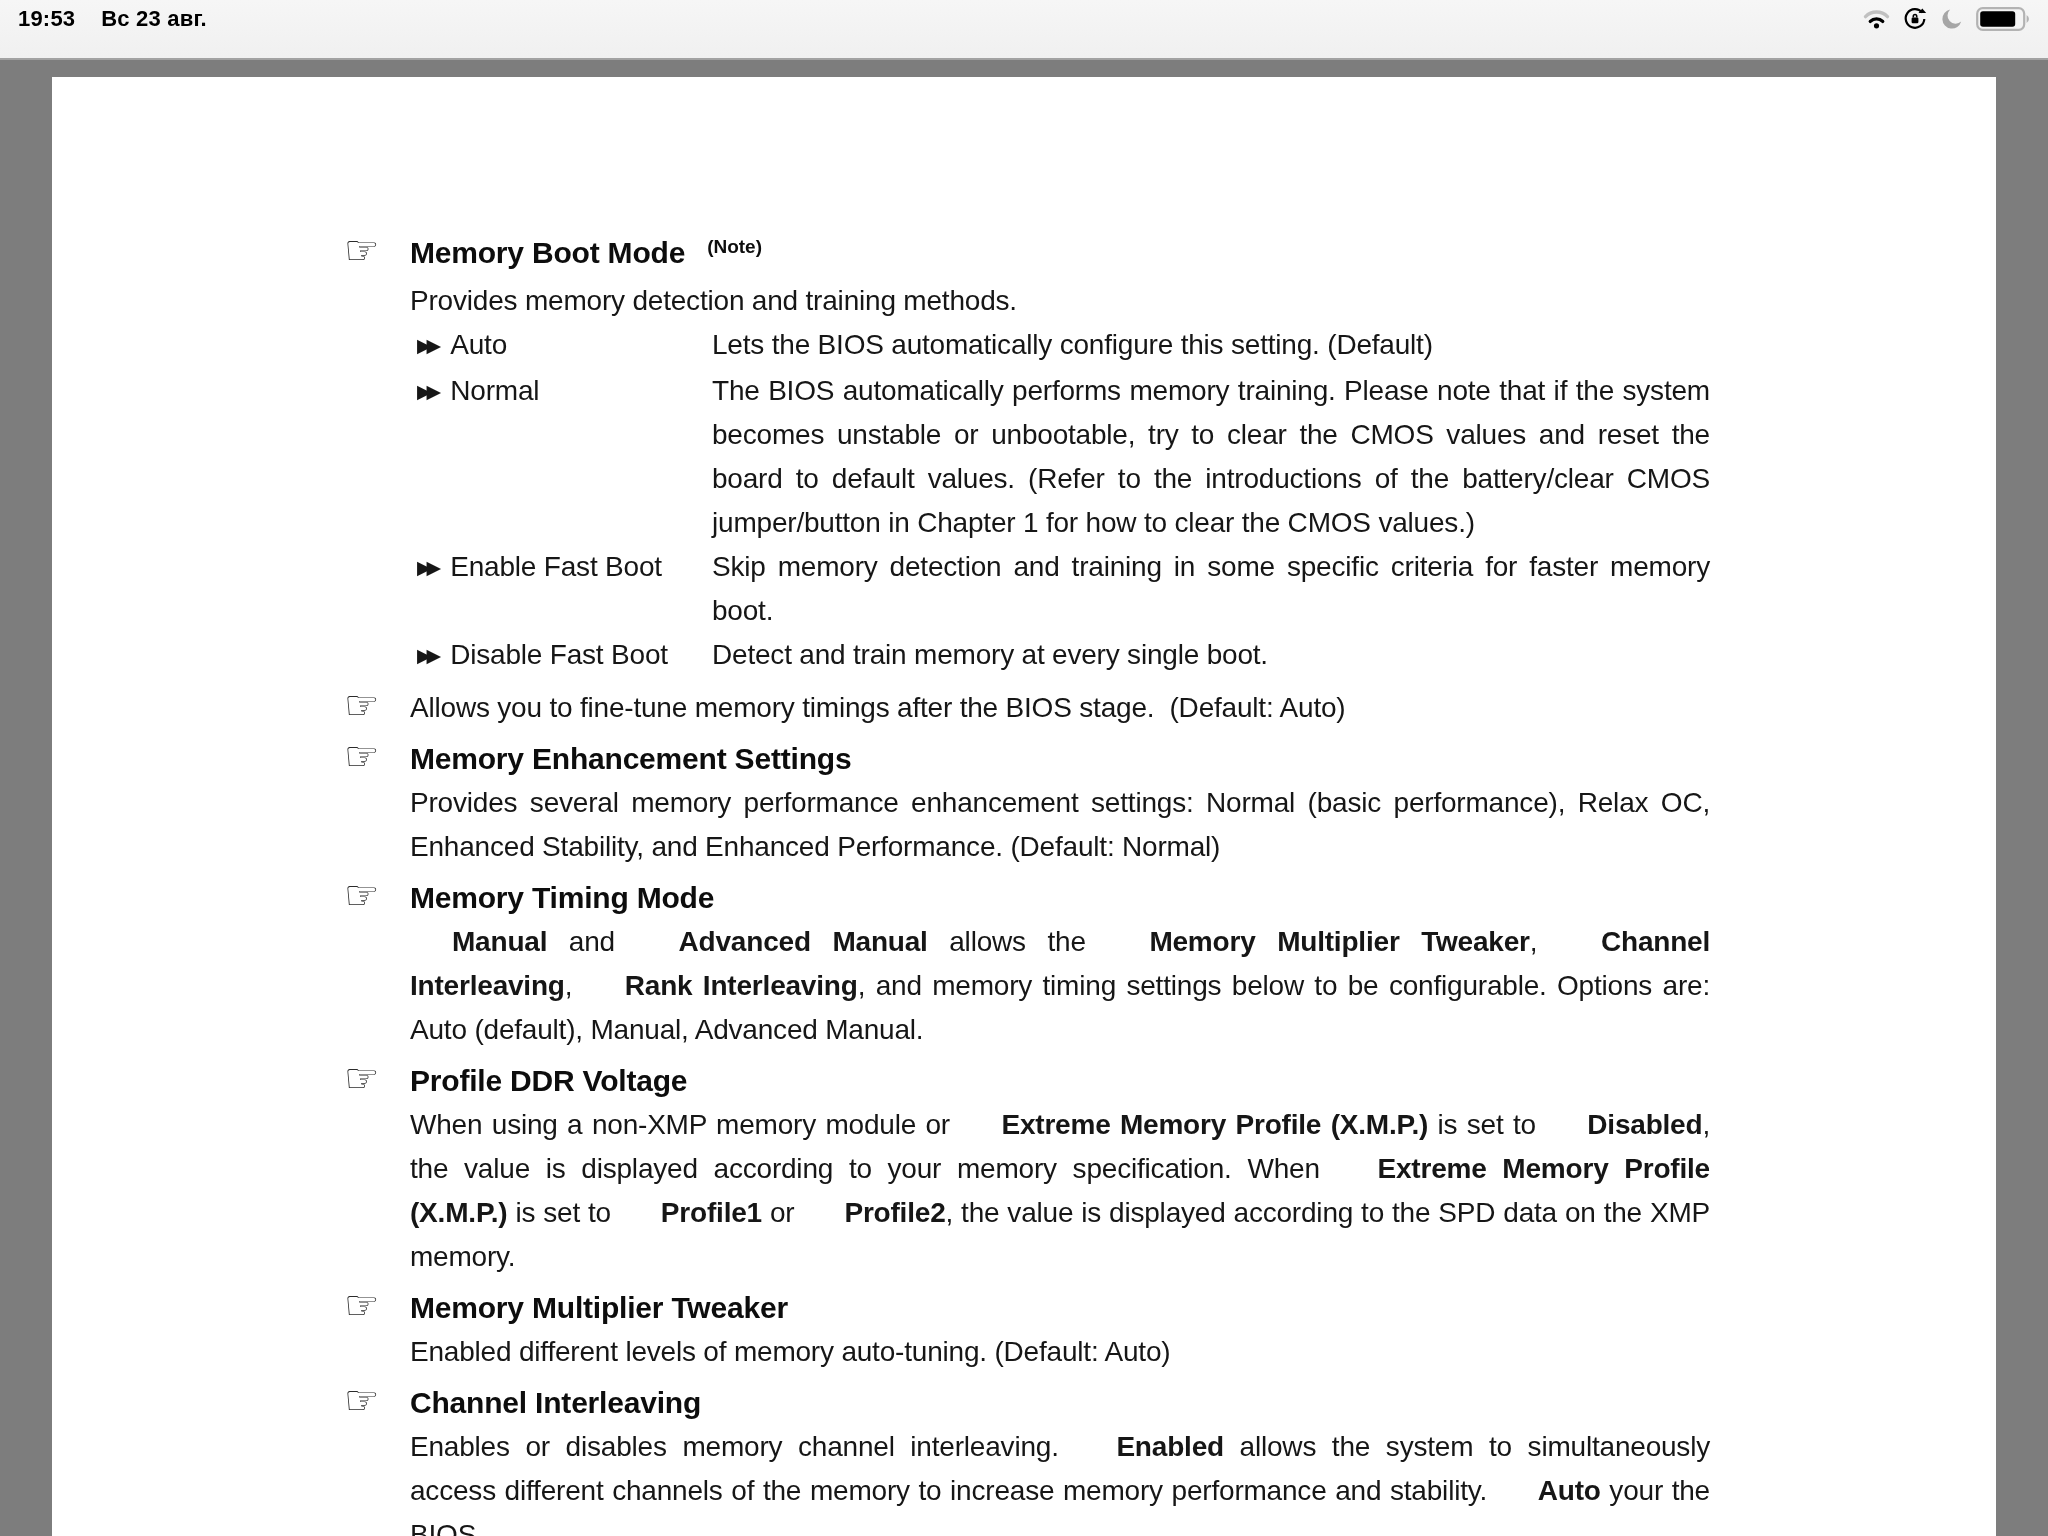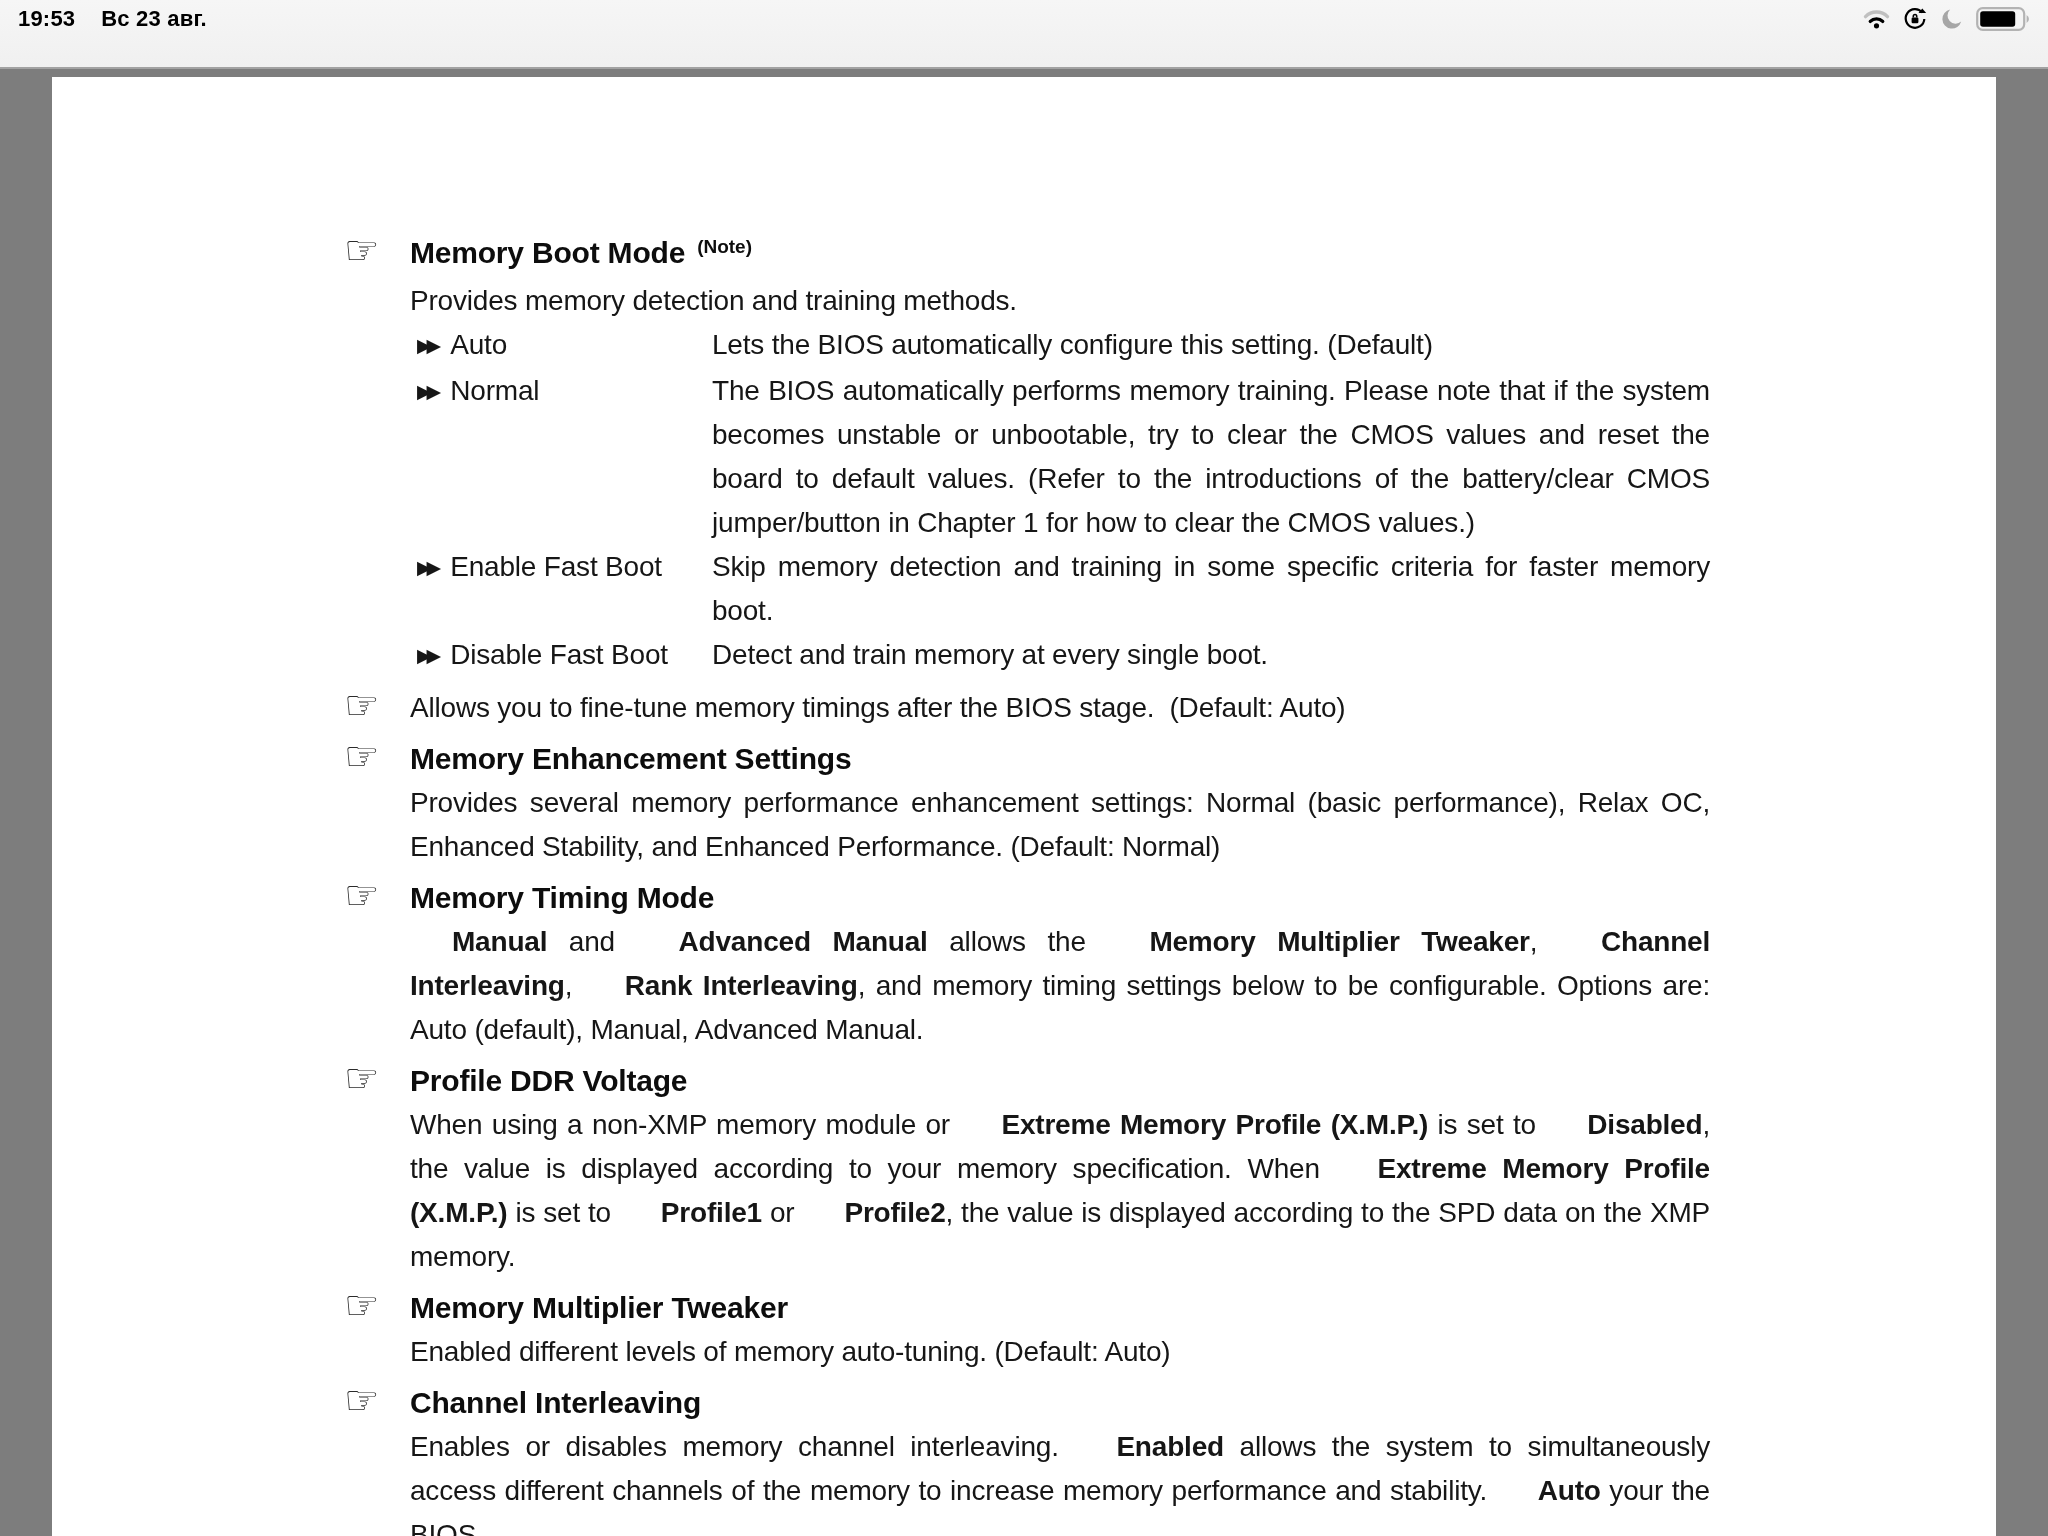--- a/index.html
+++ b/index.html
@@ -3,21 +3,21 @@
 <meta charset="utf-8">
 <style>
   html,body{margin:0;padding:0;}
   body{
     width:2048px;height:1536px;overflow:hidden;position:relative;
     font-family:"Liberation Sans","DejaVu Sans",sans-serif;
     background:#7d7d7d;
   }
   
   .toolbar{
-    position:absolute;top:0;left:0;width:2048px;height:69px;
+    position:absolute;top:0;left:0;width:2048px;height:60px;
     background:linear-gradient(180deg,#f6f6f6 0%,#f0f0f0 100%);
     border-bottom:2px solid #a2a2a2;
     box-sizing:border-box;
     z-index:5;
   }
   .status-left{
     position:absolute;left:18px;top:5px;height:28px;
     display:flex;align-items:center;gap:26px;
     font-size:22px;font-weight:600;color:#000;letter-spacing:0.2px;
   }
@@ -51,21 +51,21 @@
   .hand{
     position:absolute;left:-66px;top:-3px;
     font-family:"DejaVu Sans",sans-serif;
     font-size:40px;line-height:44px;color:#2b2b2b;
   }
   .sec-title{
     margin:0;font-size:30px;font-weight:700;line-height:44px;color:#0d0d0d;
     letter-spacing:-0.2px;
   }
   .sec-note{
-    font-size:19px;font-weight:700;position:relative;top:-10px;margin-left:12px;
+    font-size:19px;font-weight:700;position:relative;top:-10px;margin-left:22px;
     letter-spacing:0;
   }
   .para{
     margin:0;text-align:justify;white-space:pre-wrap;
   }
   .opts{display:grid;grid-template-columns:302px 1fr;}
   .opt-label{padding-left:7px;white-space:nowrap;}
   .opt-arrows{
     font-family:"DejaVu Sans",sans-serif;
     font-size:19px;letter-spacing:-5px;margin-right:14px;

